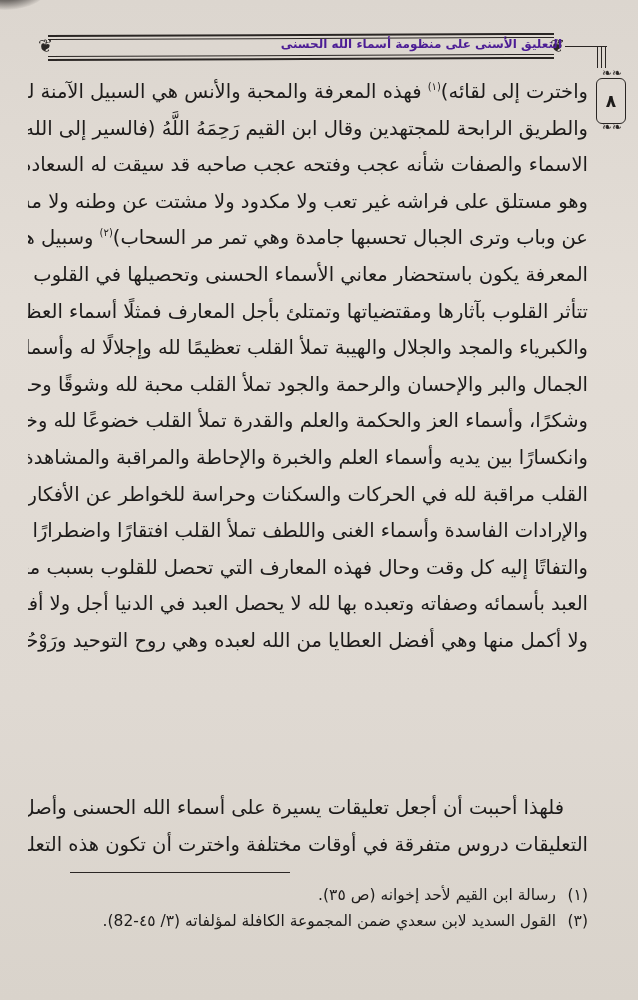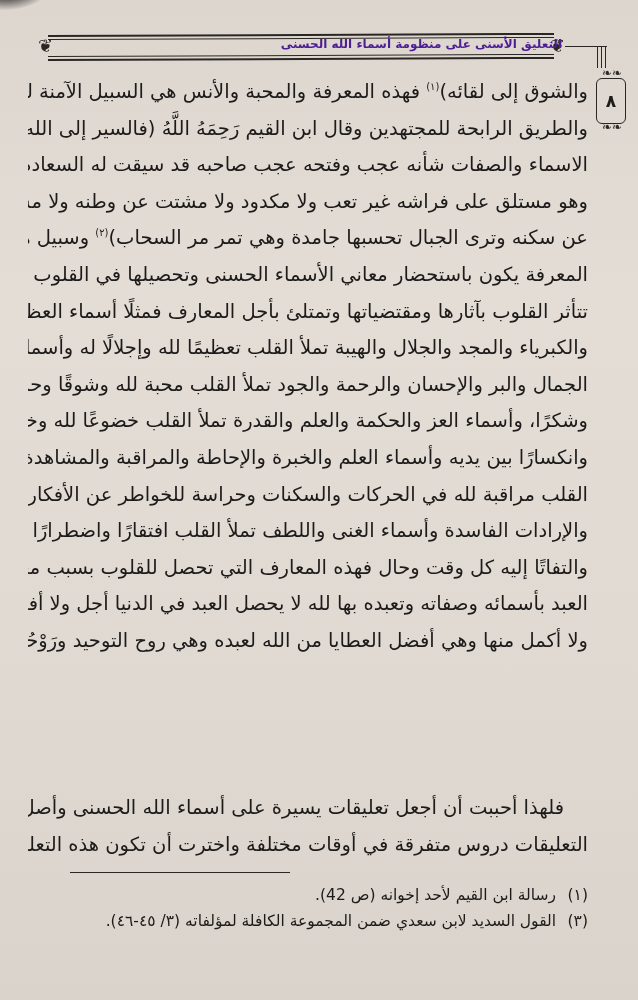--- a/index.html
+++ b/index.html
@@ -197,25 +197,25 @@
   <div class="h-line"></div>
   <div class="v-line" style="left:32px"></div>
   <div class="v-line" style="left:36px"></div>
   <div class="v-line" style="left:40px"></div>
 </div>
 <div class="ornament top">❧❧</div>
 <div class="page-number-box">٨</div>
 <div class="ornament bottom">❧❧</div>
 
 <div class="body-text">
-  <div class="body-line"><span>والشوق إلى لقائه)</span><sup>(١)</sup><span> فهذه المعرفة والمحبة والأنس هي السبيل الآمنة للسائرين</span></div>
+  <div class="body-line"><span>واخترت إلى لقائه)</span><sup>(١)</sup><span> فهذه المعرفة والمحبة والأنس هي السبيل الآمنة للسائرين</span></div>
   <div class="body-line">والطريق الرابحة للمجتهدين وقال ابن القيم رَحِمَهُ اللَّهُ (فالسير إلى الله من طريق</div>
   <div class="body-line">الاسماء والصفات شأنه عجب وفتحه عجب صاحبه قد سيقت له السعادة</div>
   <div class="body-line">وهو مستلق على فراشه غير تعب ولا مكدود ولا مشتت عن وطنه ولا مشرد</div>
-  <div class="body-line"><span>عن سكنه وترى الجبال تحسبها جامدة وهي تمر مر السحاب)</span><sup>(٢)</sup><span> وسبيل هذه</span></div>
+  <div class="body-line"><span>عن وباب وترى الجبال تحسبها جامدة وهي تمر مر السحاب)</span><sup>(٢)</sup><span> وسبيل هذه</span></div>
   <div class="body-line">المعرفة يكون باستحضار معاني الأسماء الحسنى وتحصيلها في القلوب حتى</div>
   <div class="body-line">تتأثر القلوب بآثارها ومقتضياتها وتمتلئ بأجل المعارف فمثلًا أسماء العظمة</div>
   <div class="body-line">والكبرياء والمجد والجلال والهيبة تملأ القلب تعظيمًا لله وإجلالًا له وأسماء</div>
   <div class="body-line">الجمال والبر والإحسان والرحمة والجود تملأ القلب محبة لله وشوقًا وحمدًا له</div>
   <div class="body-line">وشكرًا، وأسماء العز والحكمة والعلم والقدرة تملأ القلب خضوعًا لله وخشوعًا</div>
   <div class="body-line">وانكسارًا بين يديه وأسماء العلم والخبرة والإحاطة والمراقبة والمشاهدة تملأ</div>
   <div class="body-line">القلب مراقبة لله في الحركات والسكنات وحراسة للخواطر عن الأفكار الردية</div>
   <div class="body-line">والإرادات الفاسدة وأسماء الغنى واللطف تملأ القلب افتقارًا واضطرارًا إليه</div>
   <div class="body-line">والتفاتًا إليه كل وقت وحال فهذه المعارف التي تحصل للقلوب بسبب معرفة</div>
   <div class="body-line">العبد بأسمائه وصفاته وتعبده بها لله لا يحصل العبد في الدنيا أجل ولا أفضل</div>
@@ -224,18 +224,18 @@
 
 <div class="para2">
   <div class="body-line indent">فلهذا أحببت أن أجعل تعليقات يسيرة على أسماء الله الحسنى وأصل هذه</div>
   <div class="body-line">التعليقات دروس متفرقة في أوقات مختلفة واخترت أن تكون هذه التعليقات</div>
 </div>
 
 <div class="separator"></div>
 
 <div class="footnotes">
   <div class="footnote">
-    <span class="fn-num">(١)</span><span>رسالة ابن القيم لأحد إخوانه (ص 42).</span>
+    <span class="fn-num">(١)</span><span>رسالة ابن القيم لأحد إخوانه (ص ٣٥).</span>
   </div>
   <div class="footnote">
-    <span class="fn-num">(٣)</span><span>القول السديد لابن سعدي ضمن المجموعة الكافلة لمؤلفاته (٣/ ٤٥-٤٦).</span>
+    <span class="fn-num">(٣)</span><span>القول السديد لابن سعدي ضمن المجموعة الكافلة لمؤلفاته (٣/ ٤٥-82).</span>
   </div>
 </div>
 
 </body></html>

